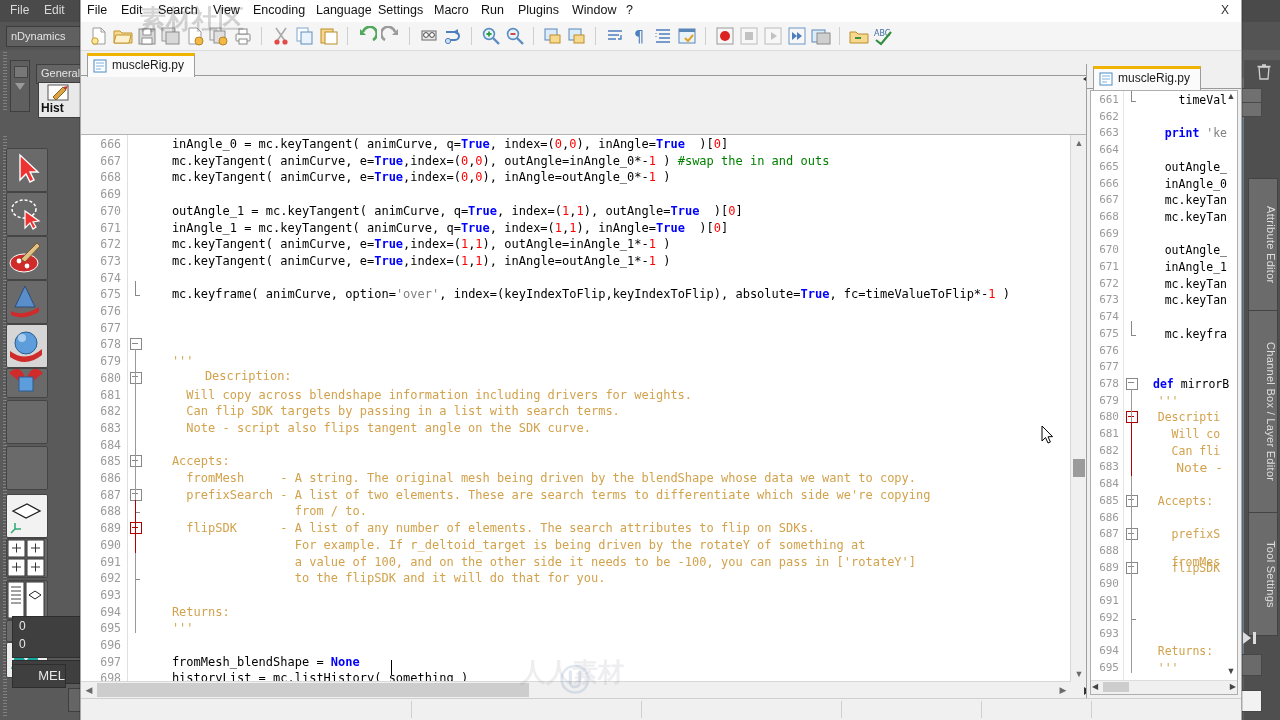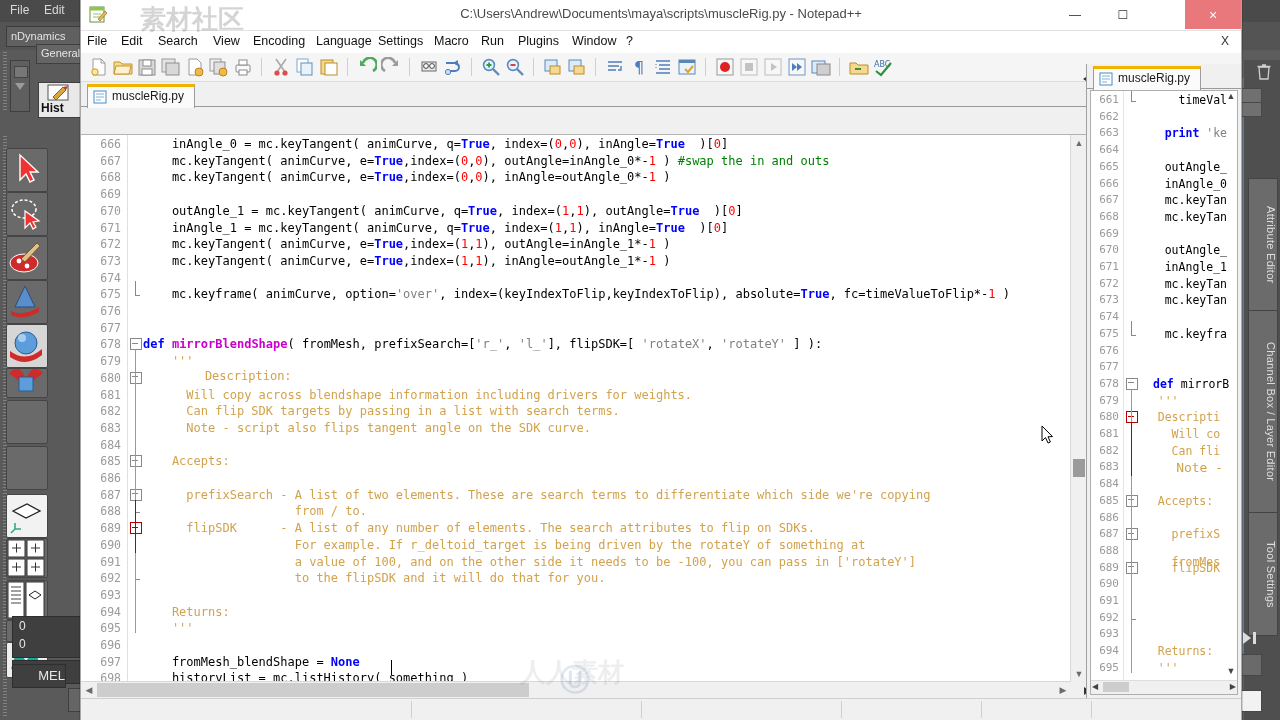--- a/index.html
+++ b/index.html
@@ -84,21 +84,21 @@
   <div class="maya-menubar">
     <span class="mi" style="left:10px">File</span>
     <span class="mi" style="left:44px">Edit</span>
   </div>
 
   <div class="maya-shelfbar"></div>
   <div class="maya-combo">nDynamics</div>
 
   <div class="maya-leftcol"></div>
 
-  <div class="maya-panelbtn" style="left:36px;top:44px;width:46px;height:18px;">
+  <div class="maya-panelbtn" style="left:36px;top:64px;width:46px;height:18px;">
     <span style="position:absolute;left:4px;top:2px;">General</span>
   </div>
   <div class="maya-panelbtn" style="left:38px;top:82px;width:44px;height:34px;background:#e9e9e9;">
     <span style="position:absolute;left:2px;top:18px;color:#111;font-weight:bold;font-size:12px;">Hist</span>
     <svg width="26" height="18" viewBox="0 0 26 18" style="position:absolute;left:8px;top:1px;">
       <rect x="1" y="1" width="20" height="15" fill="#fff" stroke="#555"></rect>
       <path d="M6 13 L16 3 L19 6 L9 16 Z" fill="#d9a441" stroke="#8a6420"></path>
       <path d="M16 3 L19 6 L21 2 Z" fill="#c0392b"></path>
     </svg>
   </div>
@@ -237,40 +237,20 @@
         <path d="M3 4 L11 10 L3 16 Z" fill="#ddd"></path>
         <rect x="13" y="4" width="3" height="12" fill="#ddd"></rect>
       </svg>
   </div>
   <div style="position:absolute;right:18px;top:654px;width:22px;height:20px;background:#6a6a6a;border:1px solid #474747;"></div>
   <div style="position:absolute;right:18px;top:690px;width:22px;height:20px;background:#f2f2f2;border:1px solid #474747;"></div>
 </div>
 
 <div id="npp">
 
-  <div class="npp-title">
-    <span class="npp-icon">
-      <svg width="19" height="19" viewBox="0 0 19 19">
-        <rect x="1" y="2" width="14" height="15" fill="#fff" stroke="#6b8f3a"></rect>
-        <rect x="1" y="2" width="14" height="3.5" fill="#8ac94f"></rect>
-        <path d="M4 9h8M4 12h8" stroke="#9bbf6e"></path>
-        <path d="M9 14 L16 6 L18 8 L11 16 Z" fill="#e6b94f" stroke="#7e6320" stroke-width=".6"></path>
-      </svg>
-    </span>
-    <span class="ttxt">C:\Users\Andrew\Documents\maya\scripts\muscleRig.py - Notepad++</span>
-    <div class="wbtn" style="right:144px;">
-        <span class="gl">—</span>
-      </div>
-    <div class="wbtn" style="right:96px;">
-        <span class="gl">☐</span>
-      </div>
-    <div class="wbtn close">
-        <span class="gl">×</span>
-      </div>
-  </div>
 
   <div class="npp-menu">
     <span class="m" style="left:6px">File</span>
     <span class="m" style="left:40px">Edit</span>
     <span class="m" style="left:77px">Search</span>
     <span class="m" style="left:132px">View</span>
     <span class="m" style="left:172px">Encoding</span>
     <span class="m" style="left:235px">Language</span>
     <span class="m" style="left:297px">Settings</span>
     <span class="m" style="left:353px">Macro</span>
@@ -491,27 +471,27 @@
         </div>
       <div class="codearea" id="codearea">
           <div class="cl" style="top:2px;">    inAngle_0 = mc.keyTangent( animCurve, q=<span class="tk-kw">True</span>, index=(<span class="tk-num">0</span>,<span class="tk-num">0</span>), inAngle=<span class="tk-kw">True</span>  )[<span class="tk-num">0</span>]</div>
           <div class="cl" style="top:18.7px;">    mc.keyTangent( animCurve, e=<span class="tk-kw">True</span>,index=(<span class="tk-num">0</span>,<span class="tk-num">0</span>), outAngle=inAngle_0*-<span class="tk-num">1</span> ) <span class="tk-com">#swap the in and outs</span></div>
           <div class="cl" style="top:35.4px;">    mc.keyTangent( animCurve, e=<span class="tk-kw">True</span>,index=(<span class="tk-num">0</span>,<span class="tk-num">0</span>), inAngle=outAngle_0*-<span class="tk-num">1</span> )</div>
           <div class="cl" style="top:68.8px;">    outAngle_1 = mc.keyTangent( animCurve, q=<span class="tk-kw">True</span>, index=(<span class="tk-num">1</span>,<span class="tk-num">1</span>), outAngle=<span class="tk-kw">True</span>  )[<span class="tk-num">0</span>]</div>
           <div class="cl" style="top:85.5px;">    inAngle_1 = mc.keyTangent( animCurve, q=<span class="tk-kw">True</span>, index=(<span class="tk-num">1</span>,<span class="tk-num">1</span>), inAngle=<span class="tk-kw">True</span>  )[<span class="tk-num">0</span>]</div>
           <div class="cl" style="top:102.19999999999999px;">    mc.keyTangent( animCurve, e=<span class="tk-kw">True</span>,index=(<span class="tk-num">1</span>,<span class="tk-num">1</span>), outAngle=inAngle_1*-<span class="tk-num">1</span> )</div>
           <div class="cl" style="top:118.89999999999999px;">    mc.keyTangent( animCurve, e=<span class="tk-kw">True</span>,index=(<span class="tk-num">1</span>,<span class="tk-num">1</span>), inAngle=outAngle_1*-<span class="tk-num">1</span> )</div>
           <div class="cl" style="top:152.29999999999998px;">    mc.keyframe( animCurve, option=<span class="tk-str">'over'</span>, index=(keyIndexToFlip,keyIndexToFlip), absolute=<span class="tk-kw">True</span>, fc=timeValueToFlip*-<span class="tk-num">1</span> )</div>
-          <div class="cl" style="top:202.39999999999998px;"><span class="tk-kw">def</span> <span class="tk-fn">mirrorBlendShape</span>( fromMesh, prefixSearch=[<span class="tk-str">'r_'</span>, <span class="tk-str">'l_'</span>], flipSDK=[ <span class="tk-str">'rotateX'</span>, <span class="tk-str">'rotateY'</span> ] ):</div>
           <div class="cl" style="top:219.1px;"><span class="tk-doc">    '''</span></div>
           <div class="cl" style="top:234px;margin-left:33px;"><span class="tk-doc">    Description:</span></div>
           <div class="cl" style="top:252.5px;"><span class="tk-doc">      Will copy across blendshape information including drivers for weights.</span></div>
           <div class="cl" style="top:269.2px;"><span class="tk-doc">      Can flip SDK targets by passing in a list with search terms.</span></div>
           <div class="cl" style="top:285.9px;"><span class="tk-doc">      Note - script also flips tangent angle on the SDK curve.</span></div>
           <div class="cl" style="top:319.3px;"><span class="tk-doc">    Accepts:</span></div>
+          <div class="cl" style="top:336px;"><span class="tk-doc">      fromMesh     - A string. The original mesh being driven by the blendShape whose data we want to copy.</span></div>
           <div class="cl" style="top:352.7px;"><span class="tk-doc">      prefixSearch - A list of two elements. These are search terms to differentiate which side we're copying</span></div>
           <div class="cl" style="top:369.4px;"><span class="tk-doc">                     from / to.</span></div>
           <div class="cl" style="top:386.09999999999997px;"><span class="tk-doc">      flipSDK      - A list of any number of elements. The search attributes to flip on SDKs.</span></div>
           <div class="cl" style="top:402.79999999999995px;"><span class="tk-doc">                     For example. If r_deltoid_target is being driven by the rotateY of something at</span></div>
           <div class="cl" style="top:419.5px;"><span class="tk-doc">                     a value of 100, and on the other side it needs to be -100, you can pass in ['rotateY']</span></div>
           <div class="cl" style="top:436.2px;"><span class="tk-doc">                     to the flipSDK and it will do that for you.</span></div>
           <div class="cl" style="top:469.59999999999997px;"><span class="tk-doc">    Returns:</span></div>
           <div class="cl" style="top:486.29999999999995px;"><span class="tk-doc">    '''</span></div>
           <div class="cl" style="top:519.6999999999999px;">    fromMesh_blendShape = <span class="tk-kw">None</span></div>
           <div class="cl" style="top:536.4px;">    historyList = mc.listHistory( something )</div>

